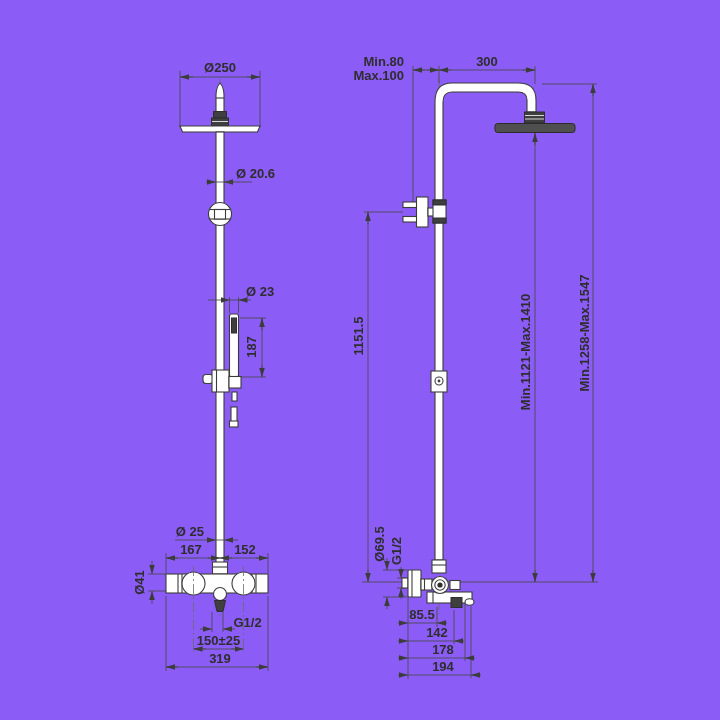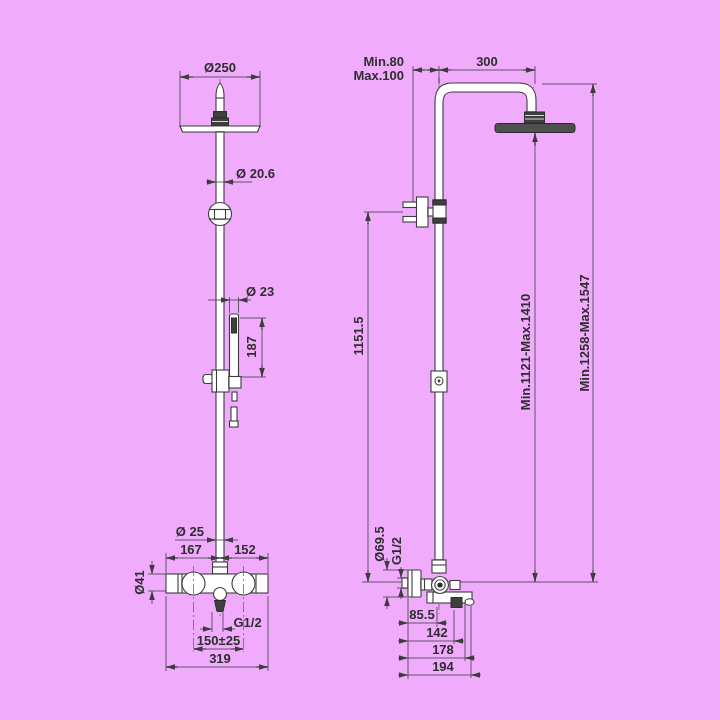--- a/index.html
+++ b/index.html
@@ -1,16 +1,16 @@
 <!DOCTYPE html>
 <html><head>
 <meta charset="utf-8">
 <style>
   html,body{margin:0;padding:0;background:#ffffff;}
-  #canvas{position:relative;width:720px;height:720px;background:#f0abfc;overflow:hidden;}
+  #canvas{position:relative;width:720px;height:720px;background:#8b5cf6;overflow:hidden;}
   svg{display:block;}
   .ol{stroke:#3c3c3c;stroke-width:1.1;fill:none;}
   .of{stroke:#3c3c3c;stroke-width:1.1;fill:#ffffff;}
   .dk{stroke:#2e2e2e;stroke-width:1;fill:#3f3f3f;}
   .dl{stroke:#4a4a4a;stroke-width:0.85;fill:none;}
   .cl{stroke:#6a6a6a;stroke-width:0.8;fill:none;stroke-dasharray:10 3 2 3;}
   .seam{stroke:#e8e8e8;stroke-width:0.9;fill:none;}
   .dt{font-family:"Liberation Sans","DejaVu Sans",sans-serif;font-size:13px;font-weight:bold;fill:#2e2e2e;}
 </style>
 </head>

